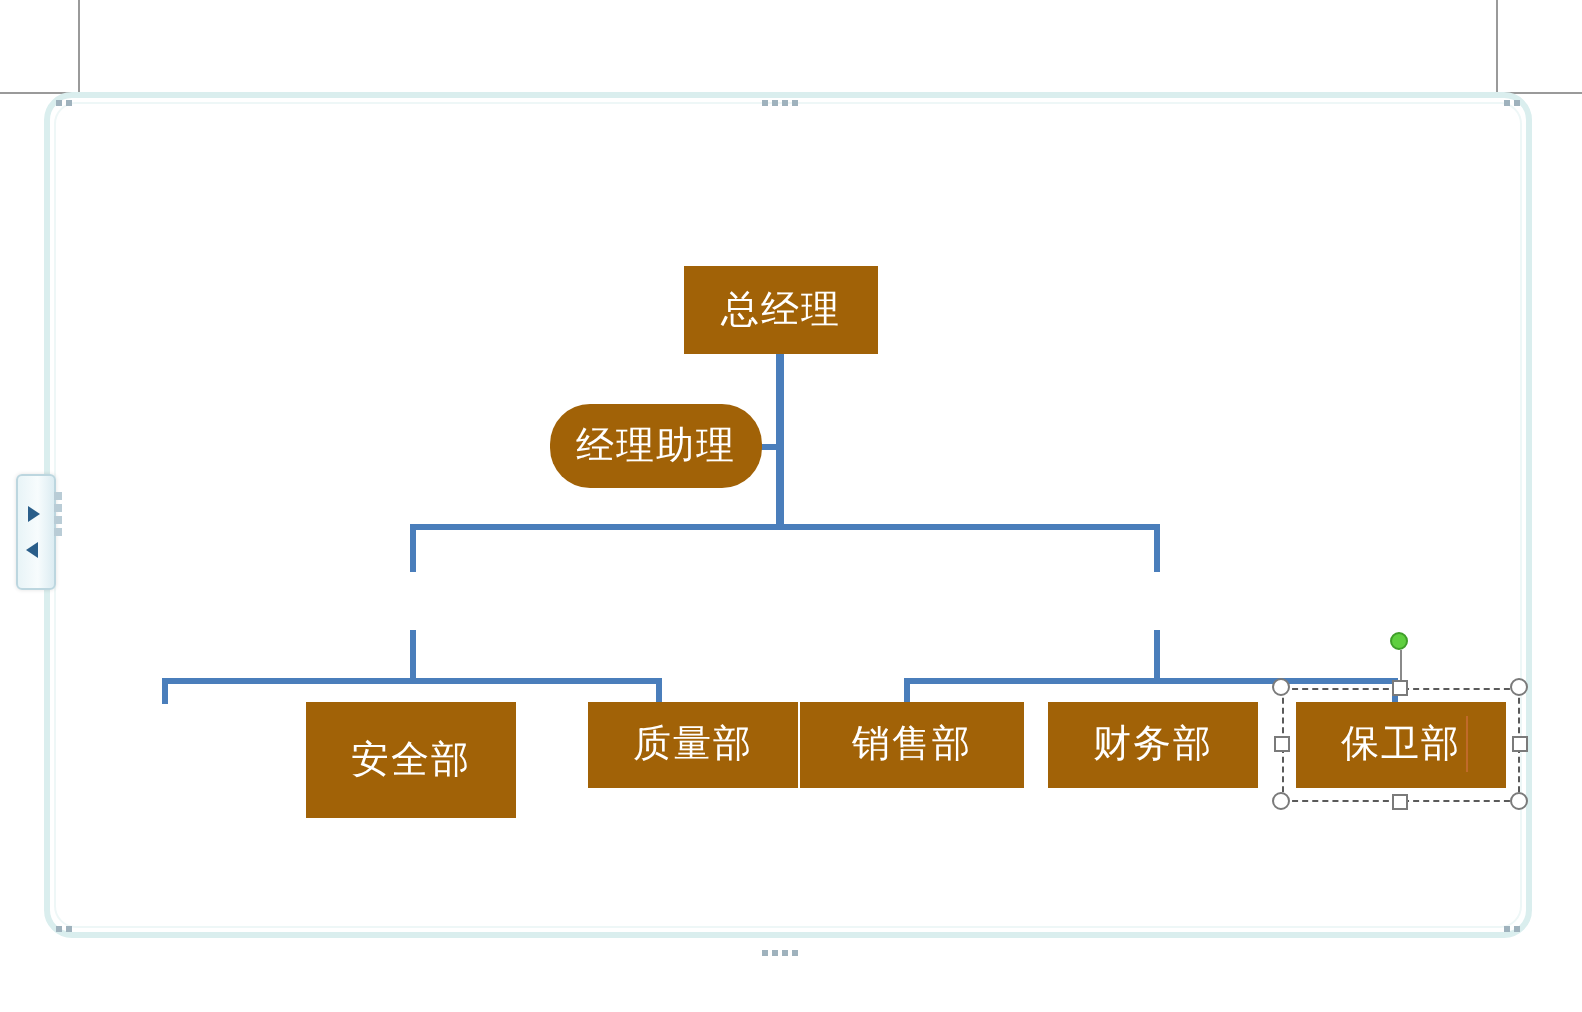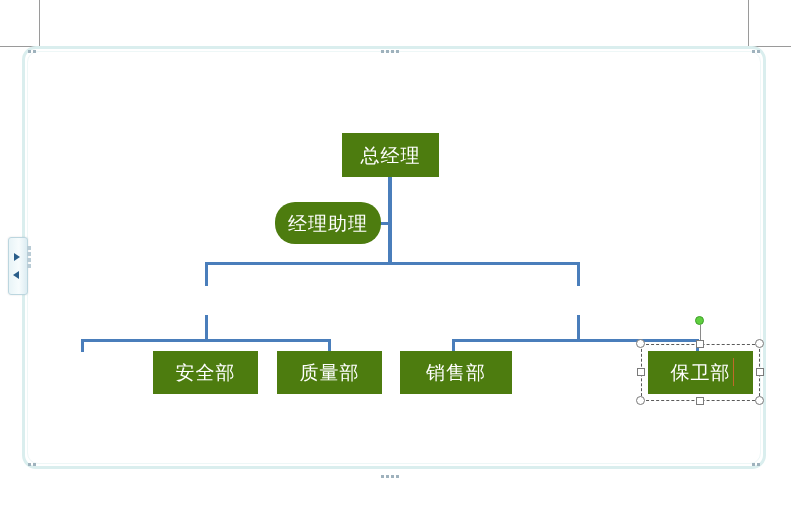--- a/index.html
+++ b/index.html
@@ -56,21 +56,21 @@
   }
   .pane-dots{position:absolute;display:flex;flex-direction:column;gap:2px;}
   .pane-dots i{width:4px;height:4px;background:#b9ccd6;display:block;}
 
   
   .conn{position:absolute;background:#4a7ebb;}
 
   
   .node{
     position:absolute;
-    background:#4d7c0f;
+    background:#a16207;
     color:#ffffff;
     display:flex;align-items:center;justify-content:center;
     font-size:19px;
     line-height:1;
     letter-spacing:1px;
     white-space:nowrap;
     box-sizing:border-box;
     user-select:none;
   }
 
@@ -167,32 +167,35 @@
     <span>总经理</span>
   </div>
 
   <div class="node" style="left:275px;top:202px;width:106px;height:42px;border-radius:20px;">
     <span>经理助理</span>
   </div>
 
 
 
 
-  <div class="node" style="left:153px;top:351px;width:105px;height:43px;">
+  <div class="node" style="left:153px;top:351px;width:105px;height:58px;">
     <span>安全部</span>
   </div>
 
-  <div class="node" style="left:277px;top:351px;width:105px;height:43px;">
+  <div class="node" style="left:294px;top:351px;width:105px;height:43px;">
     <span>质量部</span>
   </div>
 
   <div class="node" style="left:400px;top:351px;width:112px;height:43px;">
     <span>销售部</span>
   </div>
 
+  <div class="node" style="left:524px;top:351px;width:105px;height:43px;">
+    <span>财务部</span>
+  </div>
 
   <div class="node" style="left:648px;top:351px;width:105px;height:43px;text-align:right;">
     <span>保卫部</span>
   </div>
 
   <div class="caret" style="left:733px;top:358px;height:28px;"></div>
 
   <div class="sel-box" style="left:641px;top:344px;width:119px;height:57px;"></div>
 
   <div class="rot-stem" style="left:700px;top:325px;height:19px;"></div>

